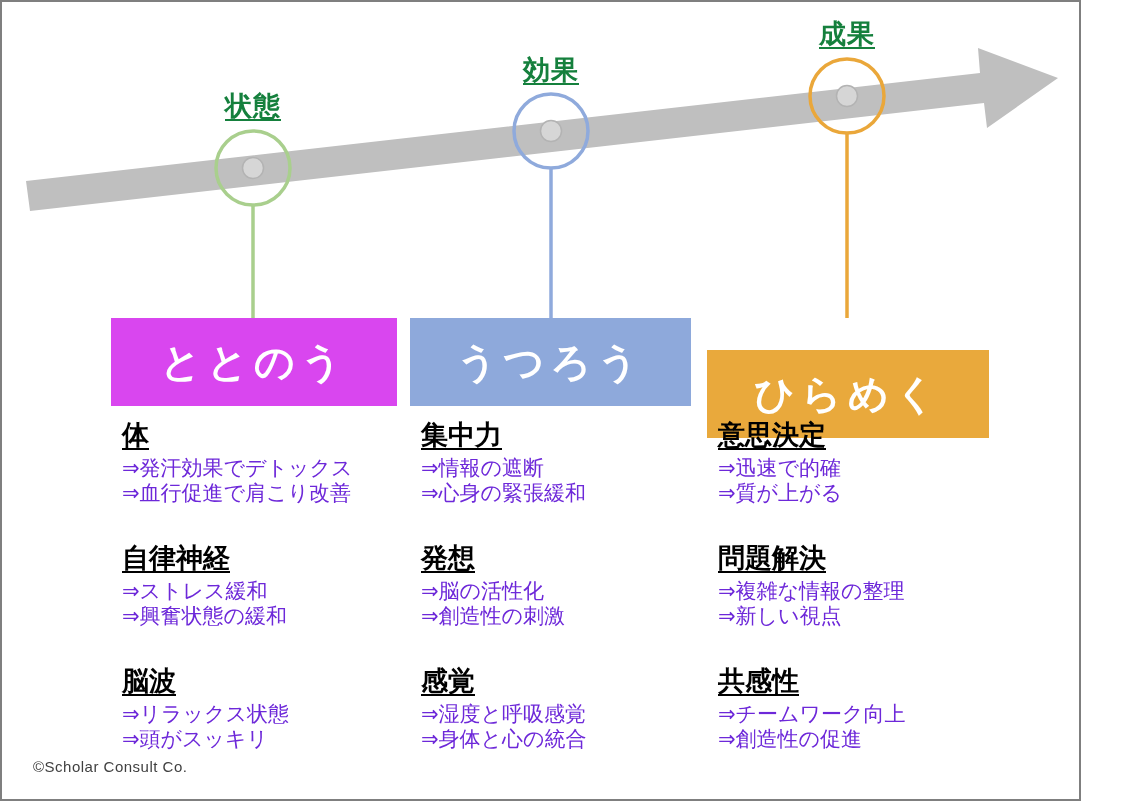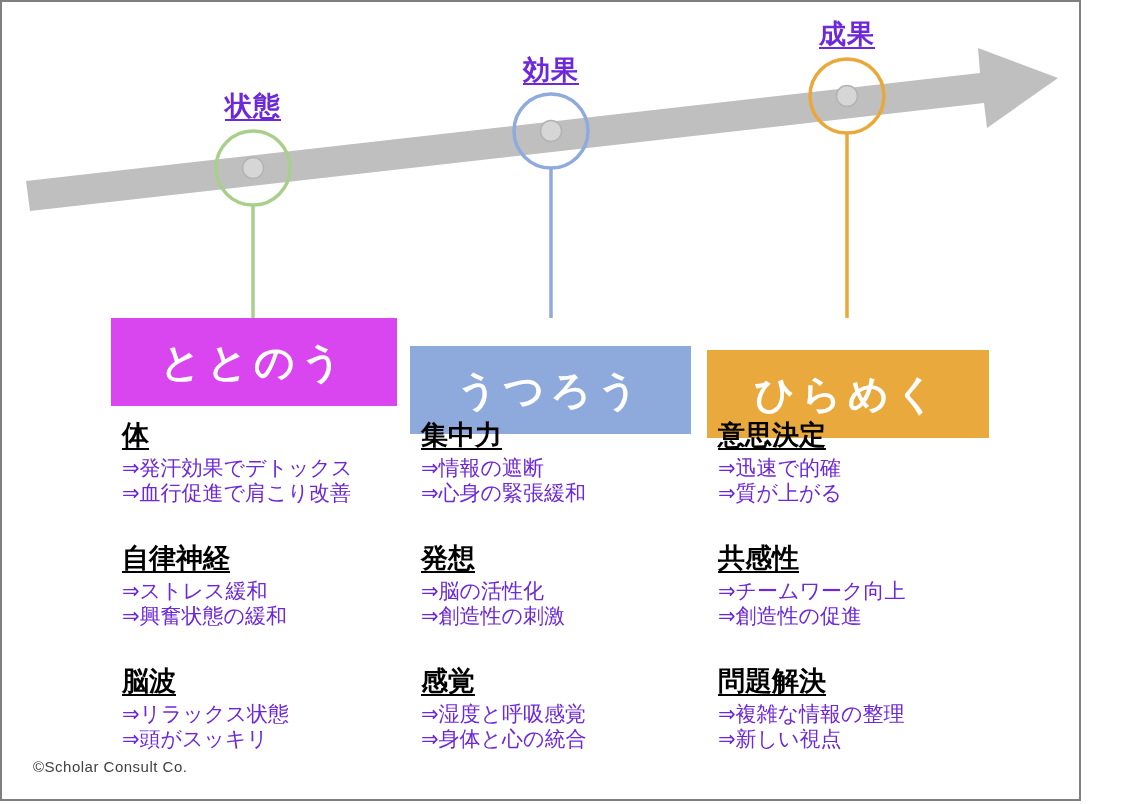--- a/index.html
+++ b/index.html
@@ -1,20 +1,20 @@
 <!DOCTYPE html>
 <html><head>
 <meta charset="utf-8">
 <style>
   html,body{margin:0;padding:0;background:#ffffff;}
   body{font-family:"Liberation Sans","DejaVu Sans",sans-serif;}
   .canvas{position:relative;width:1130px;height:804px;background:#ffffff;overflow:hidden;}
   .frame{position:absolute;left:0;top:0;width:1077px;height:797px;border:2px solid #7f7f7f;}
   .layer{position:absolute;left:0;top:0;width:1130px;height:804px;}
-  .milestone-label{position:absolute;transform:translateX(-50%);font-size:27px;font-weight:bold;color:#6d28d9;
+  .milestone-label{position:absolute;transform:translateX(-50%);font-size:27px;font-weight:bold;color:#15803d;
     text-decoration:underline;text-decoration-thickness:2px;text-underline-offset:4px;letter-spacing:1px;white-space:nowrap;}
   .phase-box{position:absolute;top:318px;height:88px;display:flex;align-items:center;justify-content:center;}
   .phase-title{color:#ffffff;font-size:40px;font-weight:bold;letter-spacing:6px;white-space:nowrap;}
   .benefit-column{position:absolute;top:420px;width:292px;padding-left:11px;box-sizing:border-box;}
   .benefit-section{margin-bottom:38px;}
   .section-heading{font-size:27px;line-height:30px;font-weight:bold;color:#000;
     text-decoration:underline;text-decoration-thickness:2px;text-underline-offset:4px;margin-bottom:5px;white-space:nowrap;}
   .benefit-item{font-size:21px;line-height:25px;color:#6d28d9;white-space:nowrap;}
   .copyright{position:absolute;left:33px;top:758px;font-size:15px;color:#404040;letter-spacing:0.5px;}
 </style>
@@ -42,21 +42,21 @@
     <circle cx="847" cy="96" r="10.5" stroke-width="1.5" fill="#d6d6d6" stroke="#b3b3b3"></circle>
   </svg>
 
   <div class="milestone-label" style="left:253px;top:88px;">状態</div>
   <div class="milestone-label" style="left:551px;top:52px;text-align:center;">効果</div>
   <div class="milestone-label" style="left:847px;top:16px;">成果</div>
 
   <div class="phase-box" style="left: 111px; width: 286px; background: #d946ef;">
     <span class="phase-title">ととのう</span>
   </div>
-  <div class="phase-box" style="left: 410px; width: 281px; background: rgb(142, 169, 219); margin-top: 28px;">
+  <div class="phase-box" style="left: 410px; width: 281px; background: rgb(142, 169, 219);">
     <span class="phase-title">うつろう</span>
   </div>
   <div class="phase-box" style="left: 707px; width: 282px; background: rgb(233, 169, 60); margin-top: 32px;">
     <span class="phase-title">ひらめく</span>
   </div>
 
   <div class="benefit-column" style="left:111px;">
     <div class="benefit-section">
       <div class="section-heading">体</div>
       <div class="benefit-item">⇒発汗効果でデトックス</div>
@@ -92,25 +92,25 @@
     </div>
   </div>
 
   <div class="benefit-column" style="left:707px;">
     <div class="benefit-section">
       <div class="section-heading">意思決定</div>
       <div class="benefit-item">⇒迅速で的確</div>
       <div class="benefit-item">⇒質が上がる</div>
     </div>
     <div class="benefit-section">
+      <div class="section-heading">問題解決</div>
+      <div class="benefit-item">⇒複雑な情報の整理</div>
+      <div class="benefit-item">⇒新しい視点</div>
+    </div>
+    <div class="benefit-section">
       <div class="section-heading">共感性</div>
       <div class="benefit-item">⇒チームワーク向上</div>
       <div class="benefit-item">⇒創造性の促進</div>
-    </div>
-    <div class="benefit-section">
-      <div class="section-heading">問題解決</div>
-      <div class="benefit-item">⇒複雑な情報の整理</div>
-      <div class="benefit-item">⇒新しい視点</div>
     </div>
   </div>
 
   <div class="copyright">©Scholar Consult Co.</div>
 </div>
 
 </body></html>

